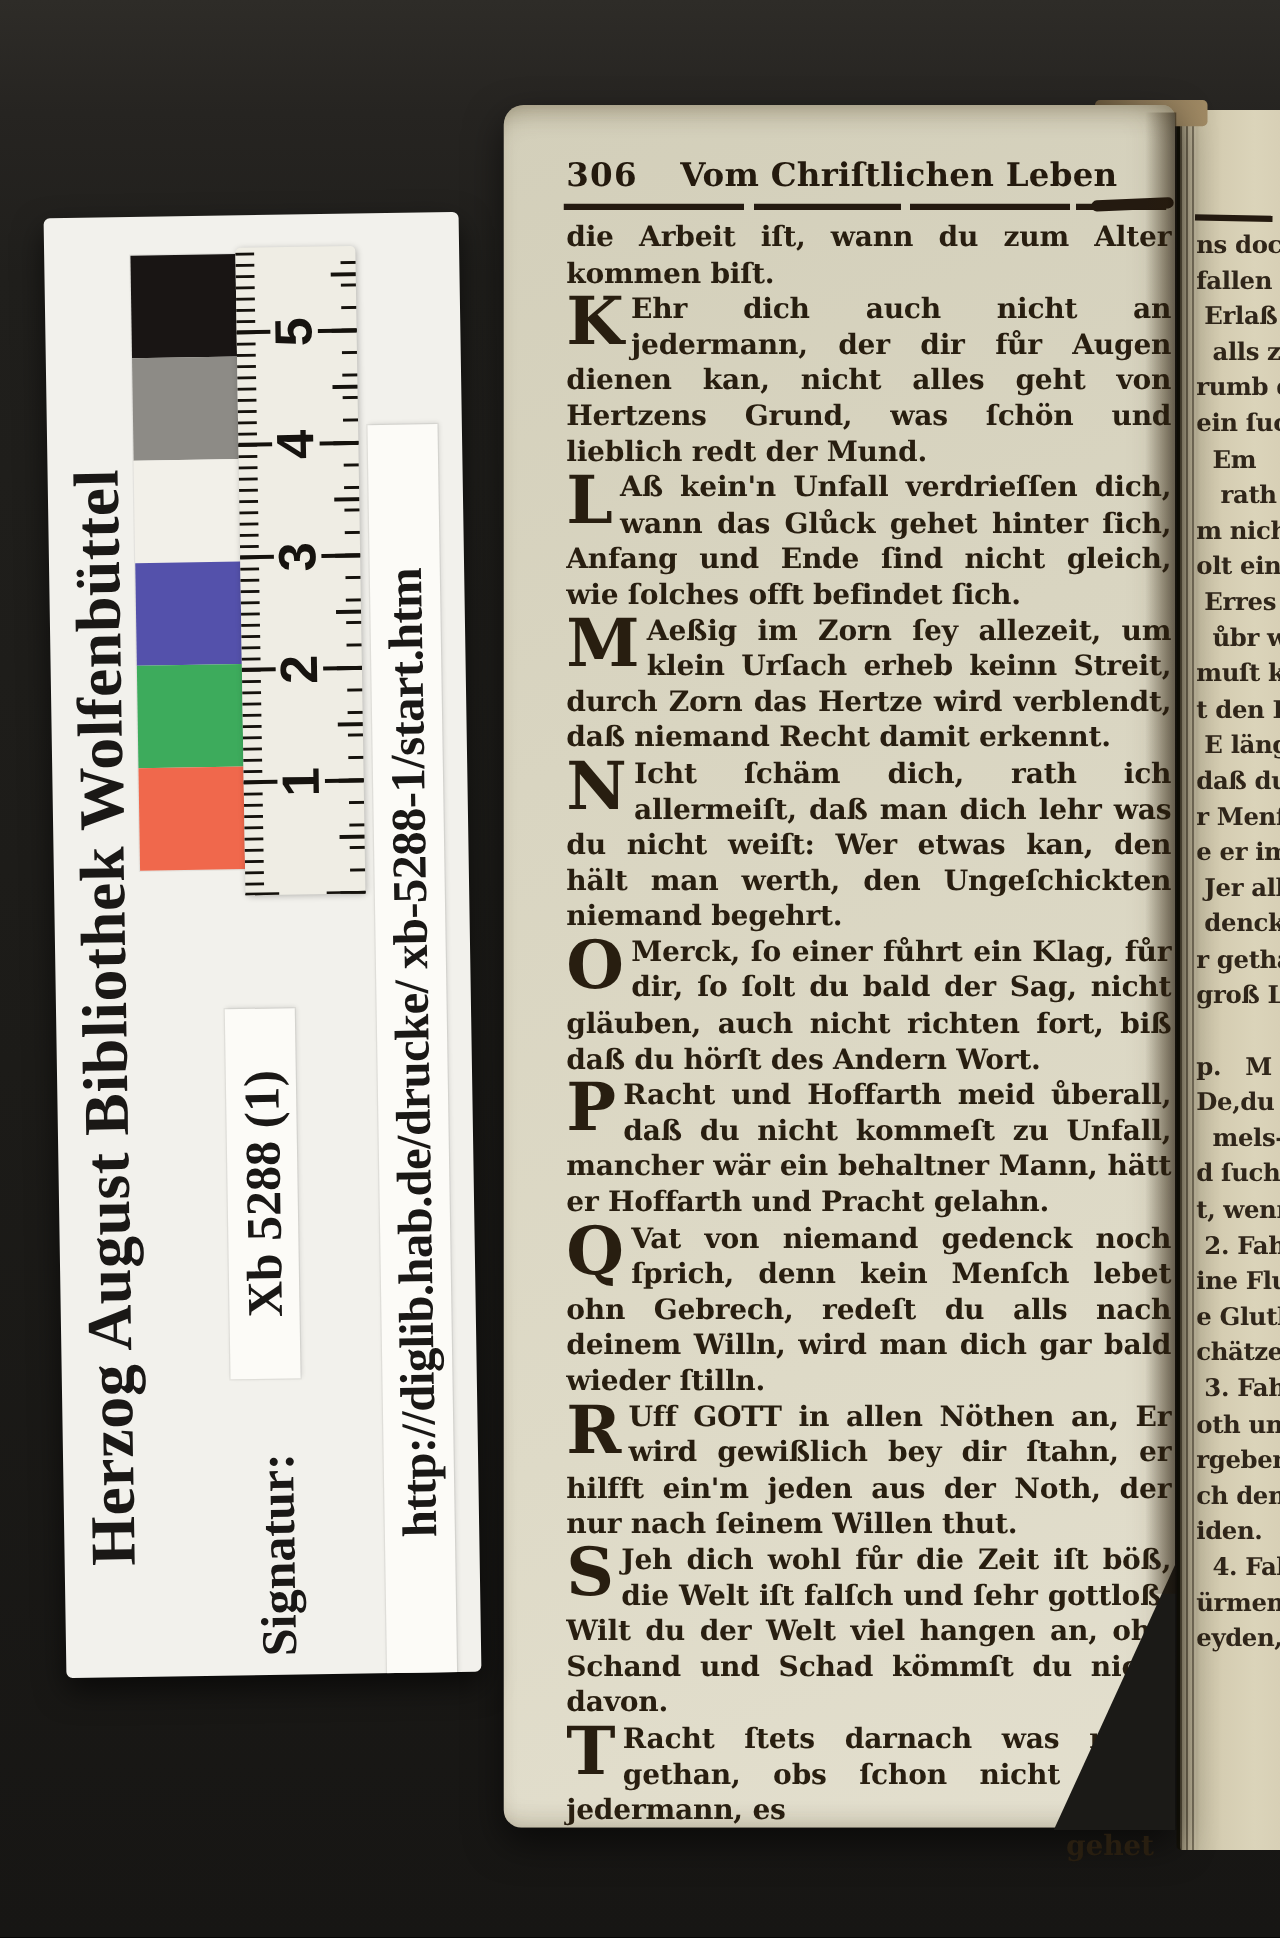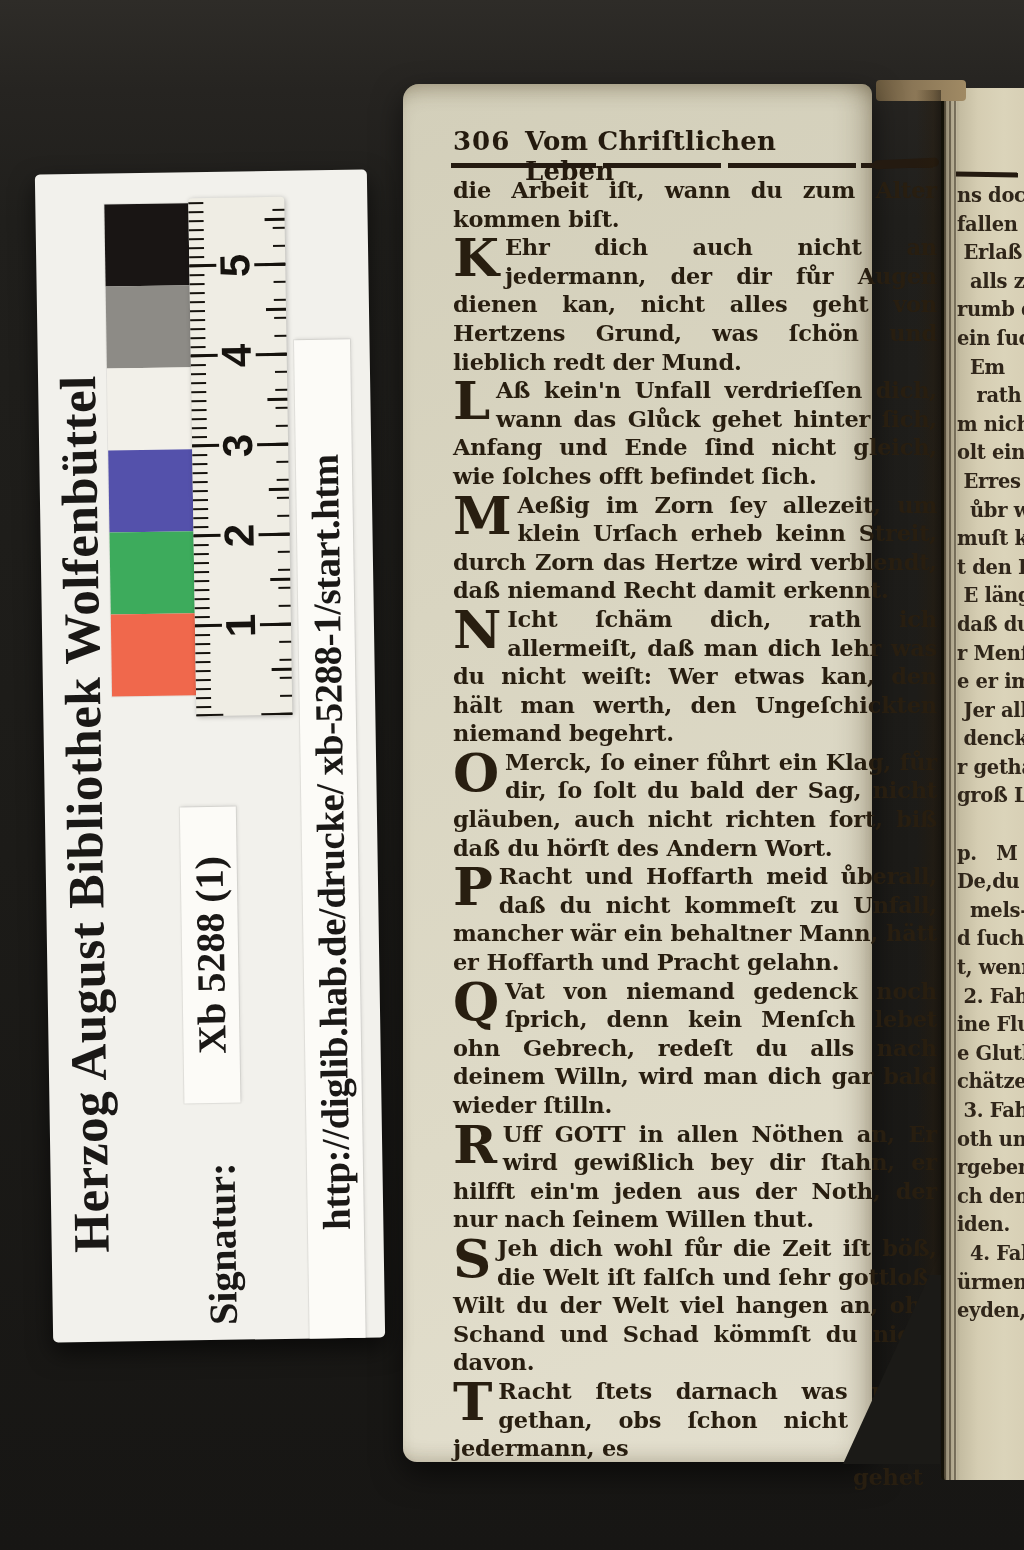--- a/index.html
+++ b/index.html
@@ -13,31 +13,31 @@
   .recto-strip::before{content:"";position:absolute;left:0;top:0;bottom:0;width:13px;
     background:repeating-linear-gradient(to right,rgba(25,18,8,.38) 0 1.5px,rgba(222,214,190,.22) 1.5px 5px);}
   .strip-rule{position:absolute;top:84px;left:12px;width:62px;height:5px;background:#241a10;transform:rotate(1deg);}
   .strip-lines{position:absolute;top:94px;left:13px;width:120px;
     font-weight:700;font-size:19.5px;line-height:28.6px;color:#30261a;
     white-space:pre;letter-spacing:-0.3px;}
   .frag-line{height:28.6px;overflow:visible;}
   .book-edge{position:absolute;left:876px;top:80px;width:90px;height:21px;z-index:1;
     background:linear-gradient(90deg,#6b5a3e,#8a7656 40%,#a08a64);border-radius:4px;}
   
-  .page{position:absolute;left:403px;top:84px;width:469px;height:1378px;z-index:2;
+  .page{position:absolute;left:403px;top:84px;width:537px;height:1378px;z-index:2;
     border-radius:16px 10px 6px 14px;
     background:linear-gradient(160deg,#d3cfba 0%,#d9d5c1 35%,#dedac7 70%,#e3dfce 100%);
     box-shadow:inset -20px 0 30px -14px rgba(70,55,25,.38),
                inset 0 16px 24px -16px rgba(70,55,25,.45),
                inset 0 -14px 22px -16px rgba(70,55,25,.28),
                0 12px 30px rgba(0,0,0,.55);
     color:#281e10;}
   .page-header{position:absolute;top:42px;left:50px;right:10px;display:flex;align-items:baseline;font-weight:700;color:#241a0e;}
   .page-num{font-size:26px;width:72px;letter-spacing:1px;}
-  .page-title{flex:1;text-align:left;font-size:26px;padding-right:36px;letter-spacing:.2px;}
+  .page-title{flex:1;text-align:right;font-size:26px;padding-right:36px;letter-spacing:.2px;}
   .header-rule{position:absolute;top:79px;left:48px;width:482px;height:5px;
     background:linear-gradient(to right,#241a10 0 30%,transparent 30% 31.5%,#241a10 31.5% 56%,transparent 56% 57.5%,#241a10 57.5% 84%,transparent 84% 85%,#241a10 85% 100%);}
   .header-rule::after{content:"";position:absolute;right:-6px;top:-4px;width:66px;height:9px;background:#241a10;border-radius:5px;transform:rotate(-2.5deg);}
   .page-body{position:absolute;top:92px;left:50px;width:484px;
     font-size:22.5px;line-height:28.6px;font-weight:700;text-align:justify;letter-spacing:-0.2px;}
   .para{margin:0;}
   .dropcap{float:left;font-size:53px;line-height:42px;height:50px;padding:3px 6px 0 0;font-weight:700;}
   .catchword{text-align:right;padding-right:14px;font-weight:700;}
   .corner-cut{position:absolute;left:843px;top:1252px;width:97px;height:212px;z-index:3;
     background:#1b1a17;clip-path:polygon(100% 0,100% 100%,0 100%);}

